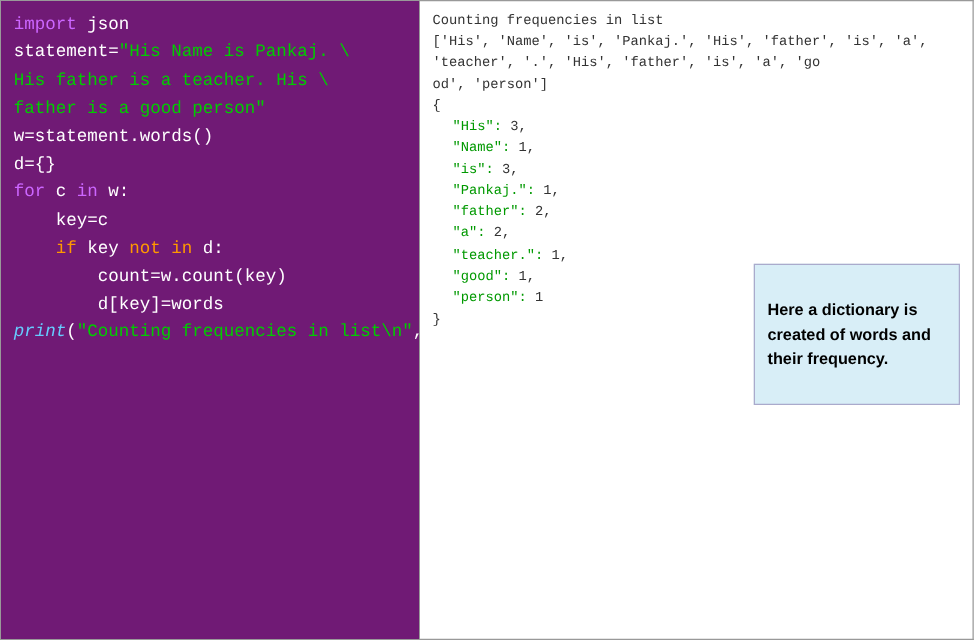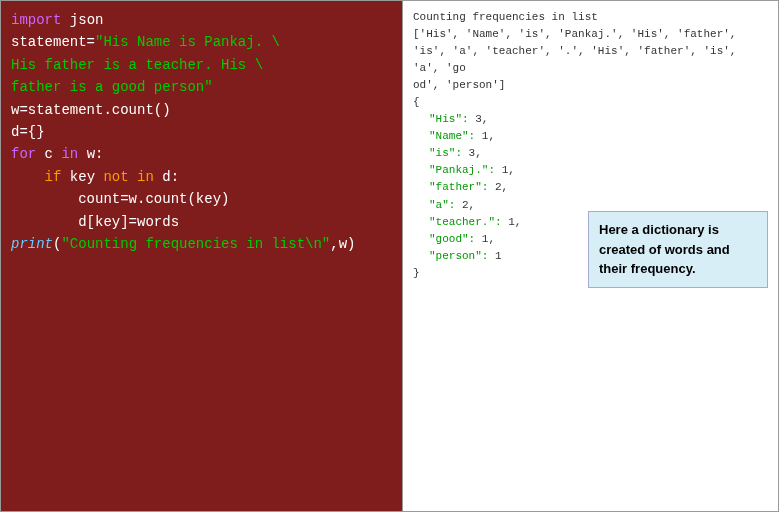--- a/index.html
+++ b/index.html
@@ -6,24 +6,24 @@
     body {
       width: 779px;
       height: 512px;
       display: flex;
       font-family: 'Courier New', Courier, monospace;
       font-size: 14px;
       background: #fff;
       overflow: hidden;
     }
     .left-panel {
-      width: 403px;
+      width: 336px;
       border: 1px solid #999;
       padding: 8px 10px;
-      background: #7f1d1d;
+      background: #701a75;
       overflow: auto;
       line-height: 1.6;
     }
     .right-panel {
       flex: 1;
       border: 1px solid #999;
       border-left: none;
       padding: 8px 10px;
       background: #fff;
       overflow: auto;
@@ -49,42 +49,43 @@
       font-size: 11px;
       line-height: 1.55;
     }
     .dict-key { color: #009900; }
     .dict-val { color: #333; }
 
     .tooltip-box {
       position: absolute;
       top: 210px;
       right: 10px;
-      width: 180px;
+      width: 165px;
       background: #d8eef7;
       border: 1px solid #aac;
-      padding: 8px 10px;
+      padding: 26px 10px;
       font-size: 13px;
       font-weight: bold;
       color: #000;
       line-height: 1.5;
       font-family: Arial, sans-serif;
     }
   </style>
 </head>
 <body>
 
 <div class="left-panel" id="left-panel">
     <span class="code-line"><span class="kw-purple">import</span><span class="white"> json</span></span>
     <span class="code-line"><span class="white">statement=</span><span class="str-green">"His Name is Pankaj. \</span></span>
     <span class="code-line"><span class="str-green">His father is a teacher. His \</span></span>
     <span class="code-line"><span class="str-green">father is a good person"</span></span>
-    <span class="code-line"><span class="white">w=statement.count()</span></span>
+    <span class="code-line"><span class="white">w=statement.words()</span></span>
     <span class="code-line"><span class="white">d={}</span></span>
     <span class="code-line"><span class="kw-purple">for</span><span class="white"> c </span><span class="kw-purple">in</span><span class="white"> w:</span></span>
+    <span class="code-line"><span class="white">    key=c</span></span>
     <span class="code-line"><span class="white">    </span><span class="kw-orange">if</span><span class="white"> key </span><span class="kw-orange">not</span><span class="white"> </span><span class="kw-orange">in</span><span class="white"> d:</span></span>
     <span class="code-line"><span class="white">        count=w.count(key)</span></span>
     <span class="code-line"><span class="white">        d[key]=words</span></span>
     <span class="code-line"><span class="builtin-blue">print</span><span class="white">(</span><span class="str-green">"Counting frequencies in list\n"</span><span class="white">,w)</span></span>
   </div>
 
 <div class="right-panel">
   <div class="output-text">
     <span id="output-header">Counting frequencies in list</span><br>
     <span id="output-list">['His', 'Name', 'is', 'Pankaj.', 'His', 'father', 'is', 'a', 'teacher', '.', 'His', 'father', 'is', 'a', 'go</span><br>

